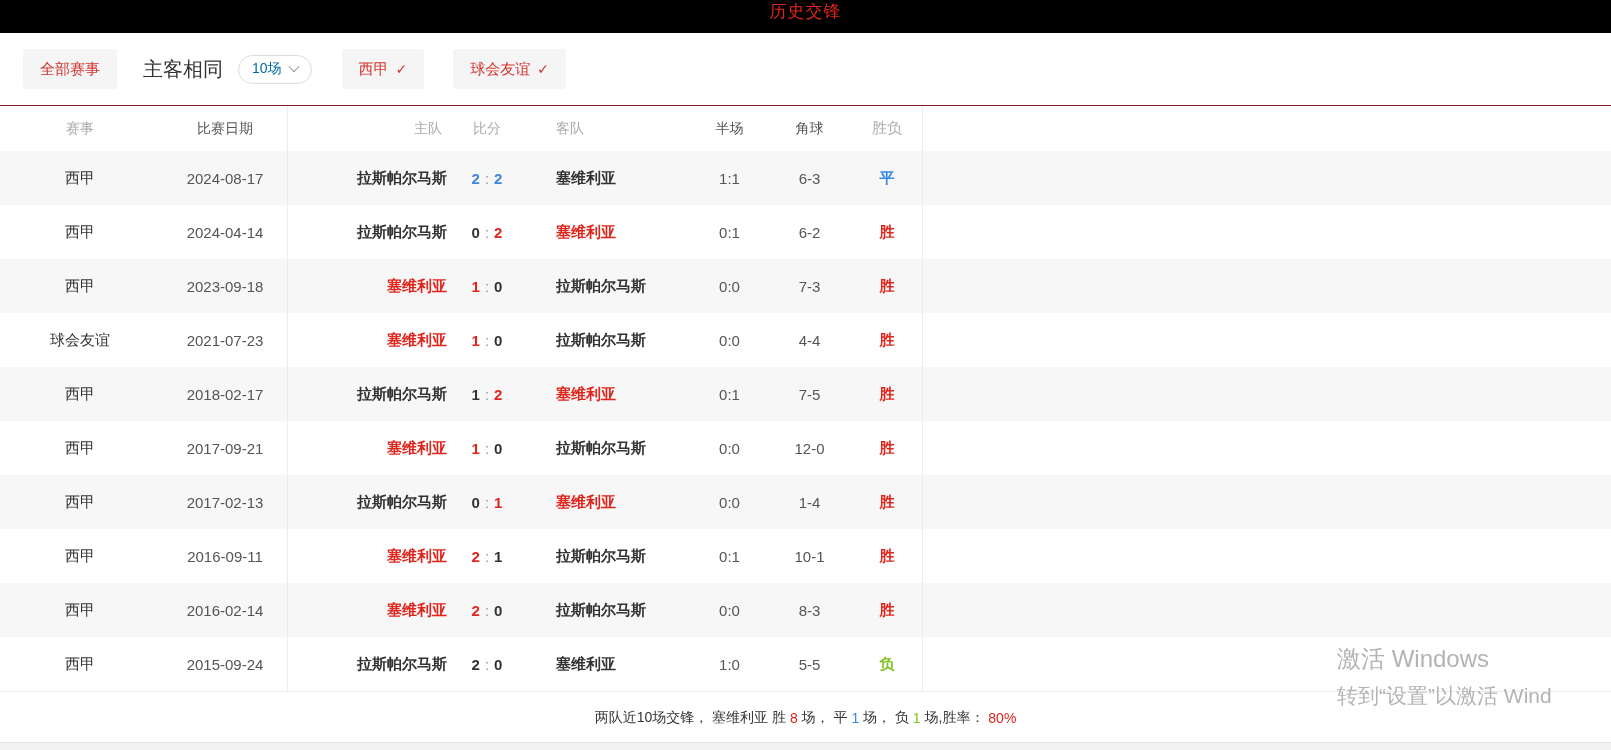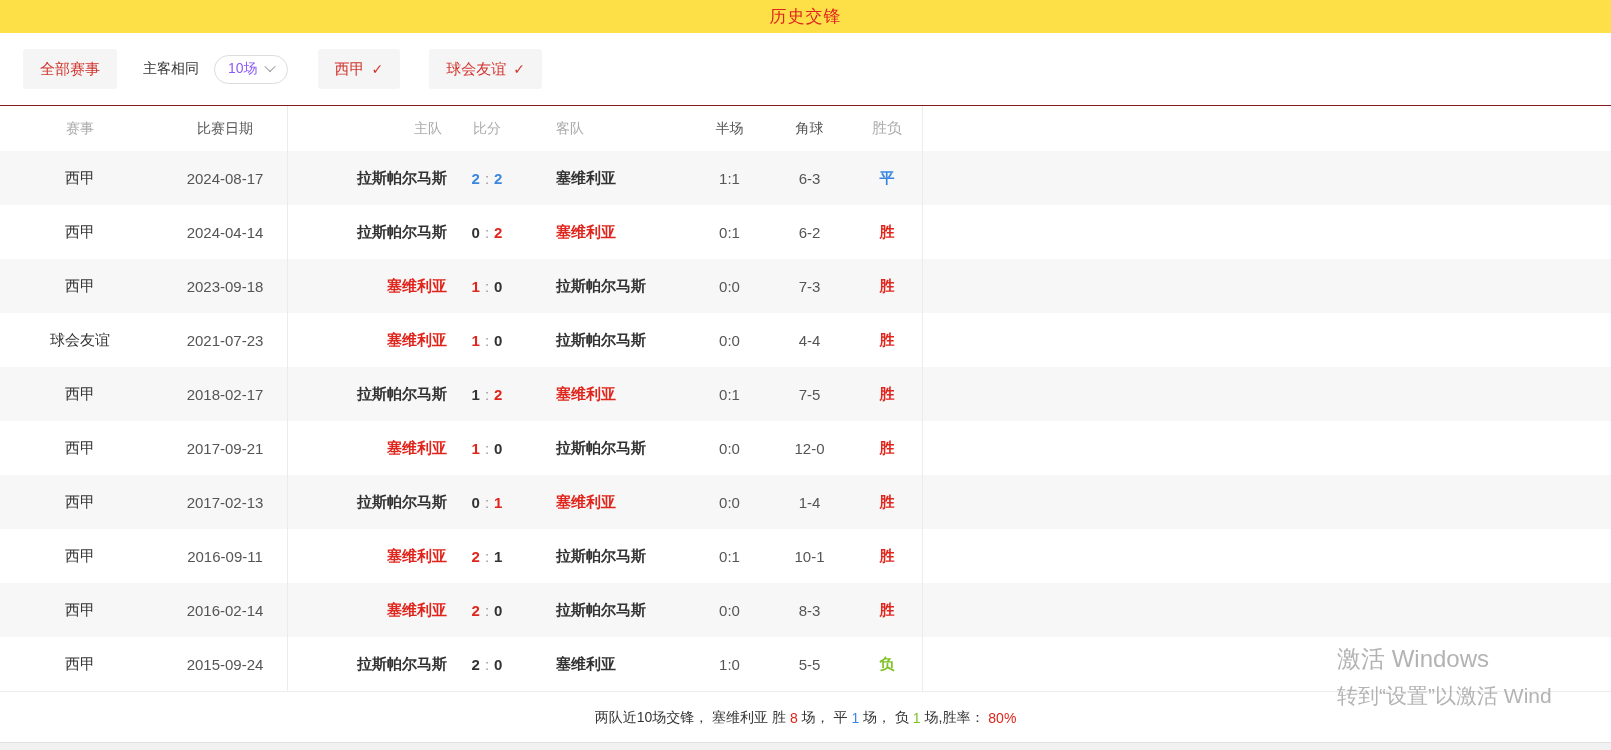--- a/index.html
+++ b/index.html
@@ -7,22 +7,22 @@
   body {
     font-family:"Liberation Sans","DejaVu Sans",sans-serif;
     background:#ffffff;
     position:relative;
     overflow:hidden;
     color:#333;
   }
   
   .top-band {
     height:33px;
-    background:#fde047;
-    display:flex; align-items:center; justify-content:center;
+    background:#000000;
+    display:flex; align-items:flex-start; justify-content:center;
   }
   .page-title {
     color:#e0251c;
     font-size:17px;
     letter-spacing:1px;
   }
   
   .filter-bar {
     height:72px;
     background:#fff;
@@ -36,33 +36,33 @@
     display:flex; align-items:center;
     padding:0 17px;
     font-size:15px;
     cursor:pointer;
     white-space:nowrap;
   }
   .chip.red { color:#d2342c; }
   .check-icon { margin-left:7px; font-size:14px; font-weight:bold; }
   .plain-btn {
     margin-left:26px;
-    font-size:14px;
+    font-size:20px;
     color:#333;
     cursor:pointer;
     white-space:nowrap;
   }
   .dropdown {
     margin-left:15px;
     height:29px;
     border:1px solid #dcdcdc;
     border-radius:15px;
     display:flex; align-items:center;
     padding:0 13px;
-    color:#8b5cf6;
+    color:#0369a1;
     font-size:14px;
     cursor:pointer;
     white-space:nowrap;
   }
   .chevron-icon {
     display:inline-block;
     width:8px; height:8px;
     border-right:1.5px solid #999;
     border-bottom:1.5px solid #999;
     transform:rotate(45deg) translate(-1px,-1px);

